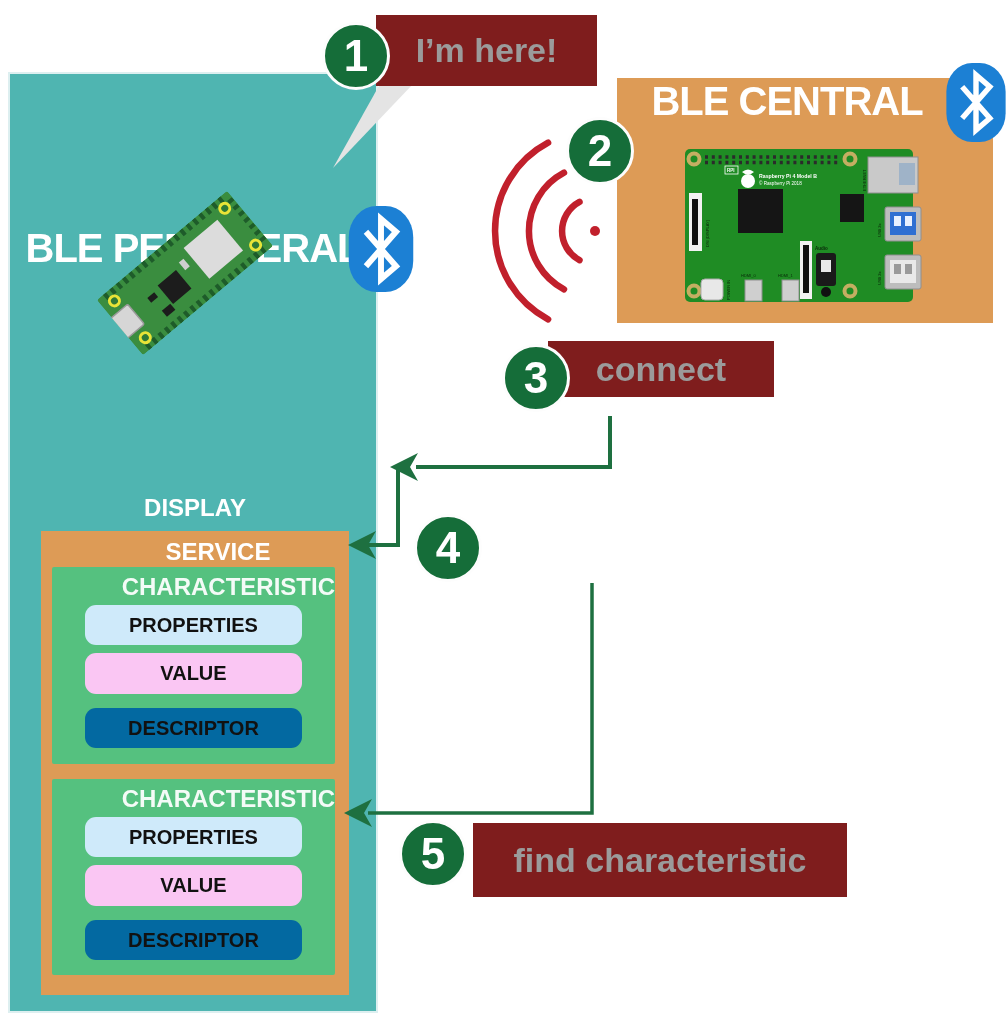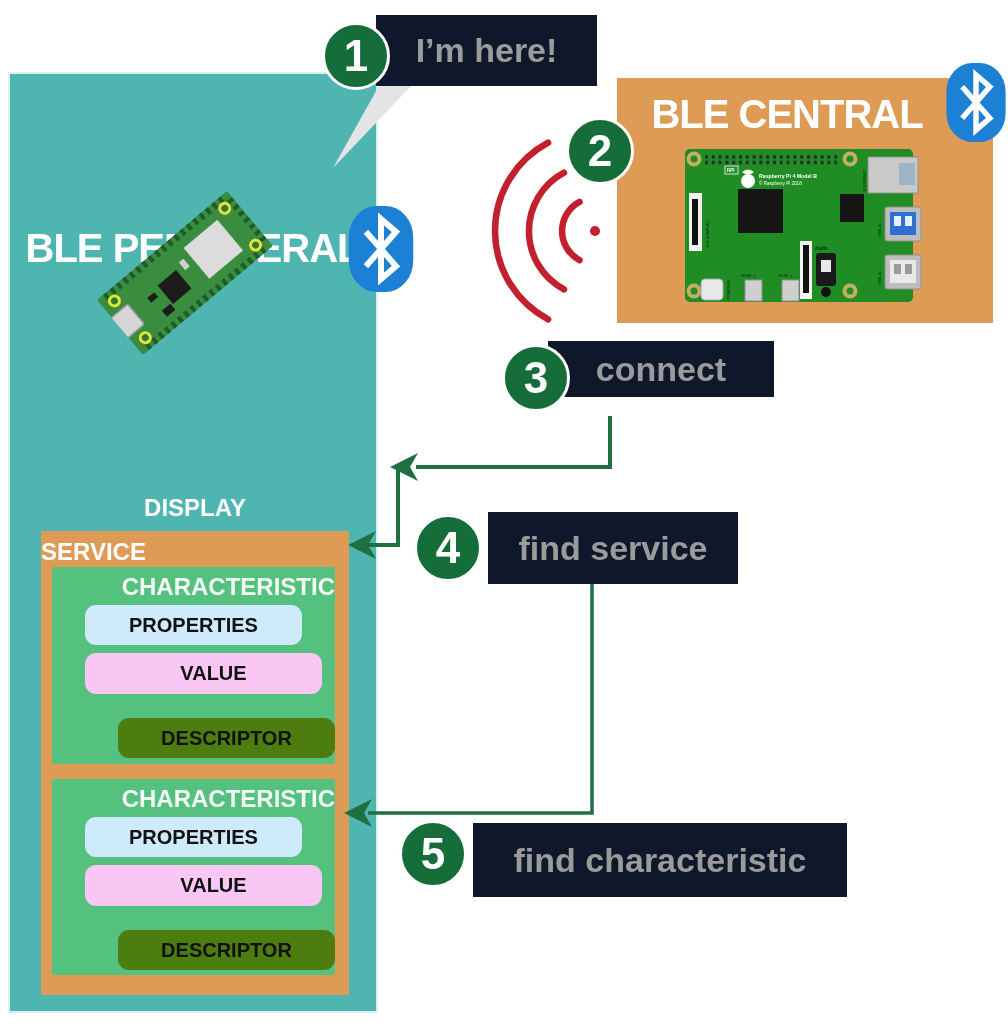--- a/index.html
+++ b/index.html
@@ -8,41 +8,41 @@
   .abs{position:absolute;}
 
   
   .peripheral-box{left:8px;top:72px;width:370px;height:941px;background:#4fb5b1;
                   border:2px solid #ddeff0;box-sizing:border-box;z-index:1;}
   .central-box{left:617px;top:78px;width:376px;height:245px;background:#dd9b56;z-index:1;}
 
   .big-title{color:#ffffff;font-weight:bold;font-size:40px;letter-spacing:-1px;
              text-align:center;white-space:nowrap;}
   .peripheral-title{left:0;top:152px;width:366px;}
-  .central-title{left:0;top:14px;width:340px;}
+  .central-title{left:0;top:1px;width:340px;}
 
   
   .profile-label{left:39px;top:492px;width:308px;text-align:center;color:#ffffff;
                  font-weight:bold;font-size:24px;z-index:2;}
   .service-box{left:39px;top:529px;width:308px;height:464px;background:#dd9b56;z-index:2;}
-  .service-label{left:0;top:7px;width:100%;text-align:left;color:#ffffff;
-                 font-weight:bold;font-size:24px;}
+  .service-label{left:0;top:7px;width:100%;text-align:center;color:#ffffff;
+                 font-weight:bold;font-size:24px;padding-left:23px;}
   .char-box{left:11px;width:283px;background:#55c17f;border-radius:2px;}
   .char-box.first{top:36px;height:197px;}
   .char-box.second{top:248px;height:196px;}
   .char-label{left:0;top:6px;width:100%;text-align:right;color:#f4fbf7;
               font-weight:bold;font-size:24px;}
   .row{left:33px;width:217px;height:40px;border-radius:11px;display:flex;
        align-items:center;justify-content:center;color:#111111;font-weight:bold;font-size:20px;}
   .row.properties{top:38px;background:#cfeafa;}
-  .row.value{top:86px;height:41px;background:#fac6f3;padding-left:20px;}
-  .row.descriptor{top:151px;background:#4d7c0f;margin-left:33px;}
-
-  
-  .step-label{background:#0f172a;color:#9b9b9b;font-weight:bold;font-size:34px;
+  .row.value{top:86px;height:41px;background:#fac6f3;}
+  .row.descriptor{top:141px;background:#0369a1;}
+
+  
+  .step-label{background:#7f1d1d;color:#9b9b9b;font-weight:bold;font-size:34px;
               display:flex;align-items:center;justify-content:center;white-space:nowrap;z-index:6;}
   .bubble{left:376px;top:15px;width:221px;height:71px;}
   .label-connect{left:548px;top:341px;width:226px;height:56px;}
   .label-find{left:488px;top:512px;width:250px;height:72px;}
   .label-read{left:473px;top:823px;width:374px;height:74px;}
 
   
   .step-circle{width:62px;height:62px;border-radius:50%;background:#156d39;
                border:3px solid #fdfdfd;box-sizing:content-box;display:flex;align-items:center;
                justify-content:center;color:#ffffff;font-weight:bold;font-size:44px;z-index:7;}
@@ -192,21 +192,20 @@
   </div>
   <div class="abs bt-icon bt2">
     <svg width="62" height="79" viewBox="0 0 60 80">
       <rect x="0" y="0" width="60" height="80" rx="26" ry="29" fill="#1c80d4"></rect>
       <path d="M16 24 L44 56 L30 68 L30 12 L44 24 L16 56" fill="none" stroke="#ffffff" stroke-width="5.5"></path>
     </svg>
   </div>
 
   <div class="abs step-label bubble">I’m here!</div>
   <div class="abs step-label label-connect">connect</div>
-  <div class="abs step-label label-find">find service</div>
   <div class="abs step-label label-read">find characteristic</div>
 
   <div class="abs step-circle c1">1</div>
   <div class="abs step-circle c2">2</div>
   <div class="abs step-circle c3">3</div>
   <div class="abs step-circle c4">4</div>
   <div class="abs step-circle c5">5</div>
 
 </div>
 

